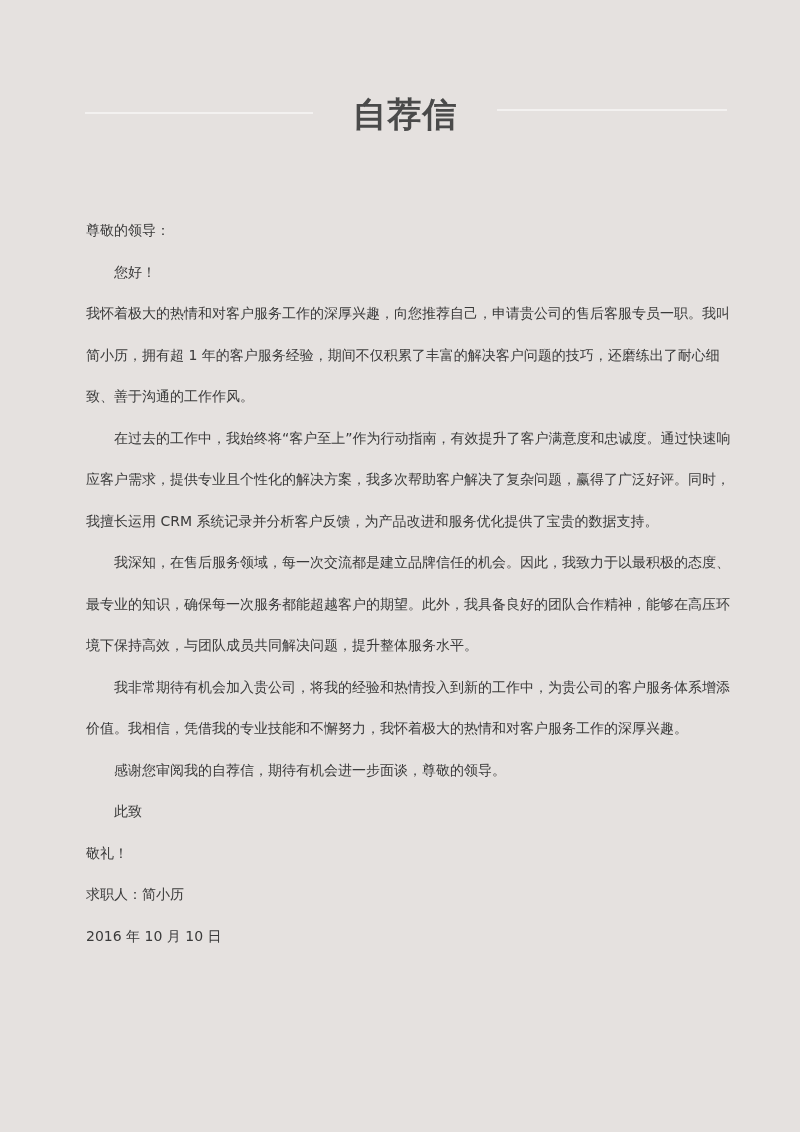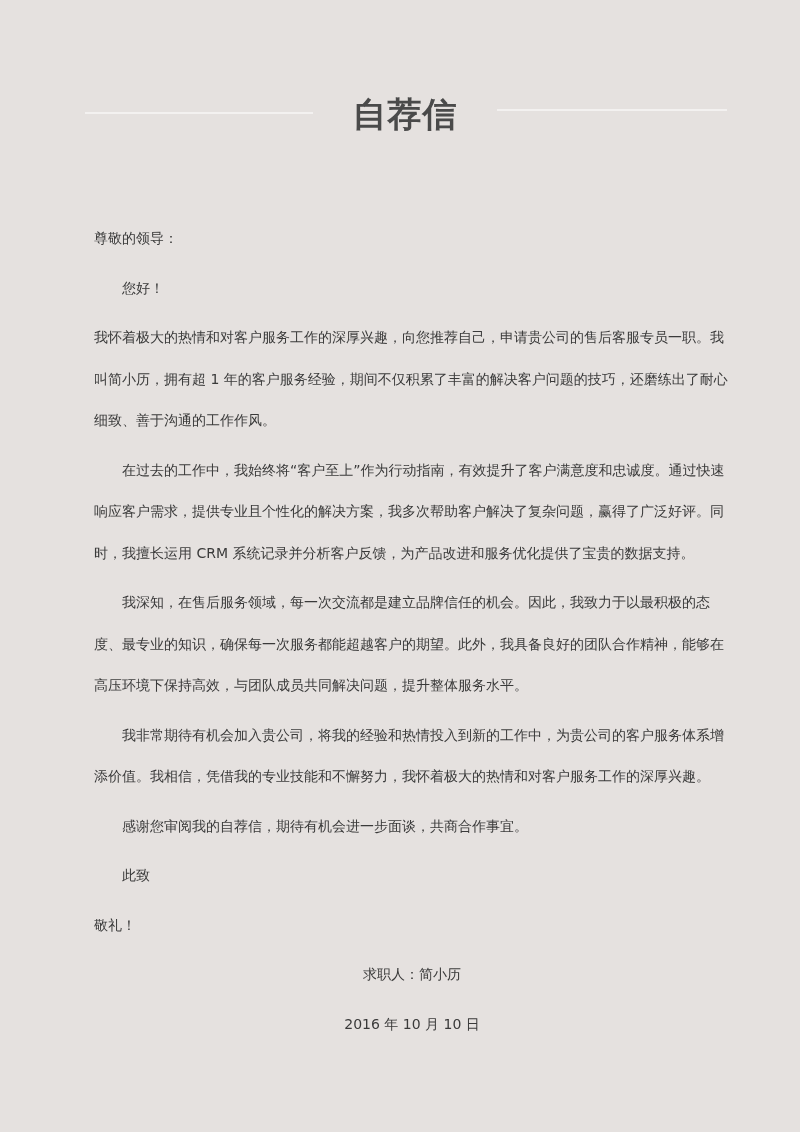--- a/index.html
+++ b/index.html
@@ -42,45 +42,45 @@
     }
     .letter {
       position: absolute;
       left: 86px;
       top: 210px;
       width: 654px;
       font-size: 14px;
       line-height: 41.5px;
     }
     .letter p {
-      margin: 8px;
+      margin: 0;
     }
     .indent {
       text-indent: 28px;
     }
     .right {
-      text-align: center;
+      text-align: left;
       padding-right: 2px;
     }
     .sign { margin-top: 0px; }
   </style>
 </head>
 <body>
 
 <div class="title-row">
   <div class="title-line left"></div>
   <div class="title">自荐信</div>
   <div class="title-line right"></div>
 </div>
 
 <div class="letter">
   <p>尊敬的领导：</p>
   <p class="indent">您好！</p>
   <p>我怀着极大的热情和对客户服务工作的深厚兴趣，向您推荐自己，申请贵公司的售后客服专员一职。我叫简小历，拥有超 1 年的客户服务经验，期间不仅积累了丰富的解决客户问题的技巧，还磨练出了耐心细致、善于沟通的工作作风。</p>
   <p class="indent">在过去的工作中，我始终将“客户至上”作为行动指南，有效提升了客户满意度和忠诚度。通过快速响应客户需求，提供专业且个性化的解决方案，我多次帮助客户解决了复杂问题，赢得了广泛好评。同时，我擅长运用 CRM 系统记录并分析客户反馈，为产品改进和服务优化提供了宝贵的数据支持。</p>
   <p class="indent">我深知，在售后服务领域，每一次交流都是建立品牌信任的机会。因此，我致力于以最积极的态度、最专业的知识，确保每一次服务都能超越客户的期望。此外，我具备良好的团队合作精神，能够在高压环境下保持高效，与团队成员共同解决问题，提升整体服务水平。</p>
   <p class="indent">我非常期待有机会加入贵公司，将我的经验和热情投入到新的工作中，为贵公司的客户服务体系增添价值。我相信，凭借我的专业技能和不懈努力，我怀着极大的热情和对客户服务工作的深厚兴趣。</p>
-  <p class="indent">感谢您审阅我的自荐信，期待有机会进一步面谈，共商合作事宜。</p>
+  <p class="indent">感谢您审阅我的自荐信，期待有机会进一步面谈，尊敬的领导。</p>
   <p class="indent">此致</p>
   <p>敬礼！</p>
   <p class="right sign">求职人：简小历</p>
   <p class="right">2016 年 10 月 10 日</p>
 </div>
 
 </body></html>

